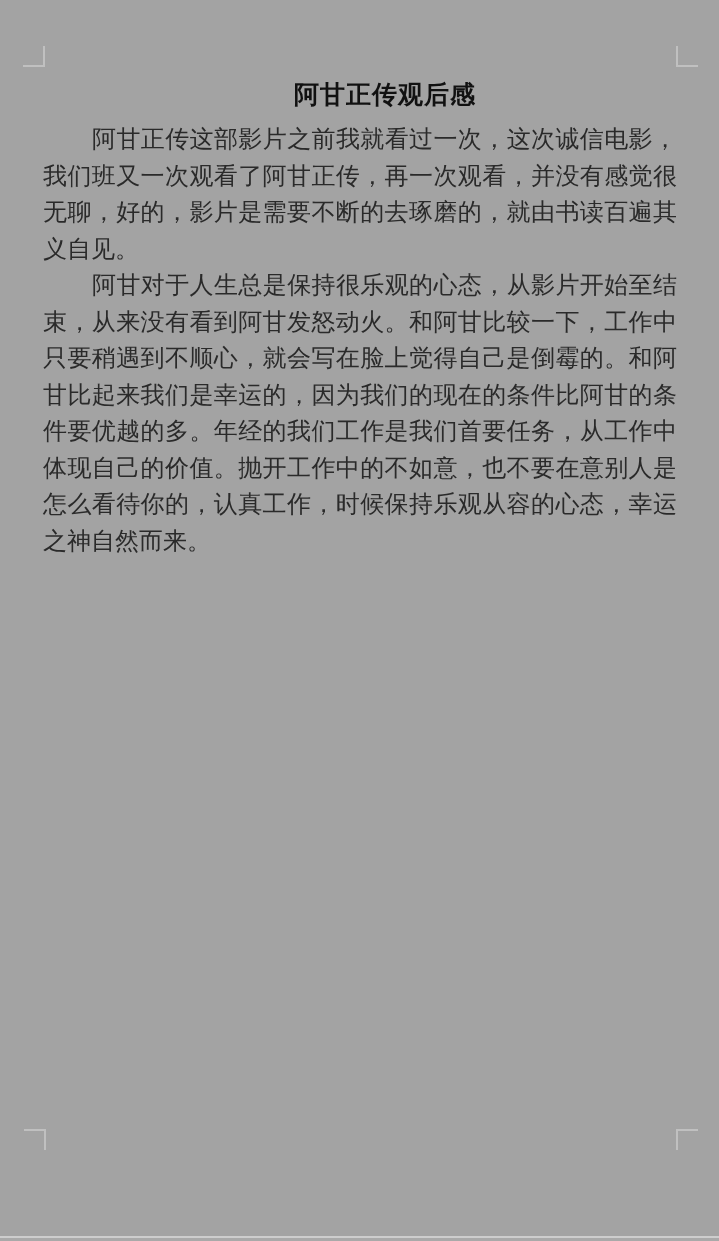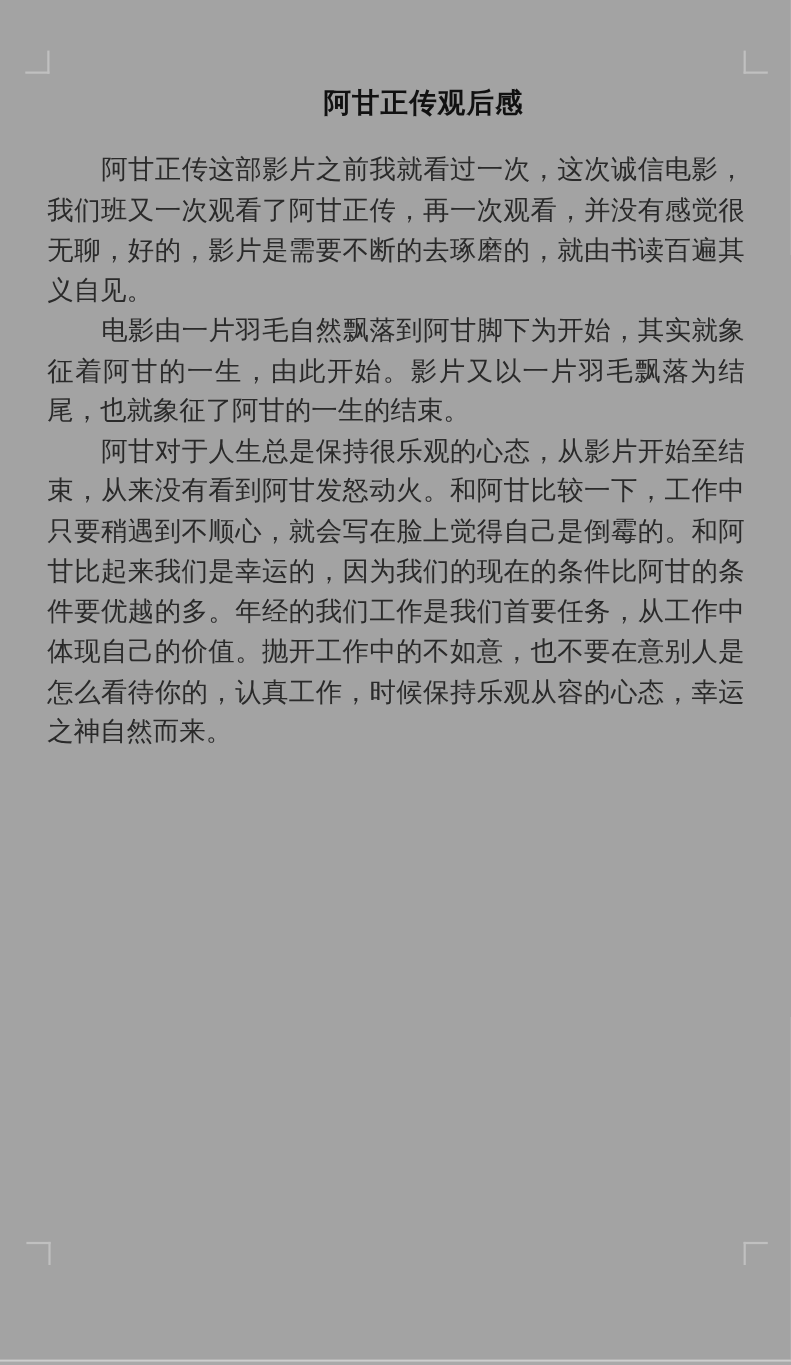--- a/index.html
+++ b/index.html
@@ -58,21 +58,21 @@
     font-weight: bold;
     font-size: 25px;
     line-height: 30px;
     letter-spacing: 1px;
     color: var(--title-color, #111111);
     margin: 0;
   }
   .text-area {
     position: absolute;
     left: 43px;
-    top: 137px;
+    top: 121px;
     width: 634px;
   }
   .para {
     margin: 0;
     font-size: 24px;
     line-height: 36.5px;
     color: var(--text-color, #2a2a2a);
     text-align: justify;
     text-indent: 49px;
     font-family: "Liberation Serif", serif;
@@ -102,20 +102,19 @@
 
   <div class="crop-mark crop-tl"></div>
   <div class="crop-mark crop-tr"></div>
   <div class="crop-mark crop-bl"></div>
   <div class="crop-mark crop-br"></div>
 
   <h1 class="doc-title">阿甘正传观后感</h1>
 
   <div class="text-area">
       <p class="para">阿甘正传这部影片之前我就看过一次，这次诚信电影，我们班又一次观看了阿甘正传，再一次观看，并没有感觉很无聊，好的，影片是需要不断的去琢磨的，就由书读百遍其义自见。</p>
-      <p class="para">电影由一片羽毛自然飘落到阿甘脚下为开始，其实就象征着阿甘的一生，由此开始。影片又以一片羽毛飘落为结尾，也就象征了阿甘的一生的结束。</p>
       <p class="para">阿甘对于人生总是保持很乐观的心态，从影片开始至结束，从来没有看到阿甘发怒动火。和阿甘比较一下，工作中只要稍遇到不顺心，就会写在脸上觉得自己是倒霉的。和阿甘比起来我们是幸运的，因为我们的现在的条件比阿甘的条件要优越的多。年经的我们工作是我们首要任务，从工作中体现自己的价值。抛开工作中的不如意，也不要在意别人是怎么看待你的，认真工作，时候保持乐观从容的心态，幸运之神自然而来。</p>
     </div>
 
   <div class="bottom-edge-light"></div>
   <div class="bottom-edge-dark"></div>
 
 </div>
 
 </body></html>

